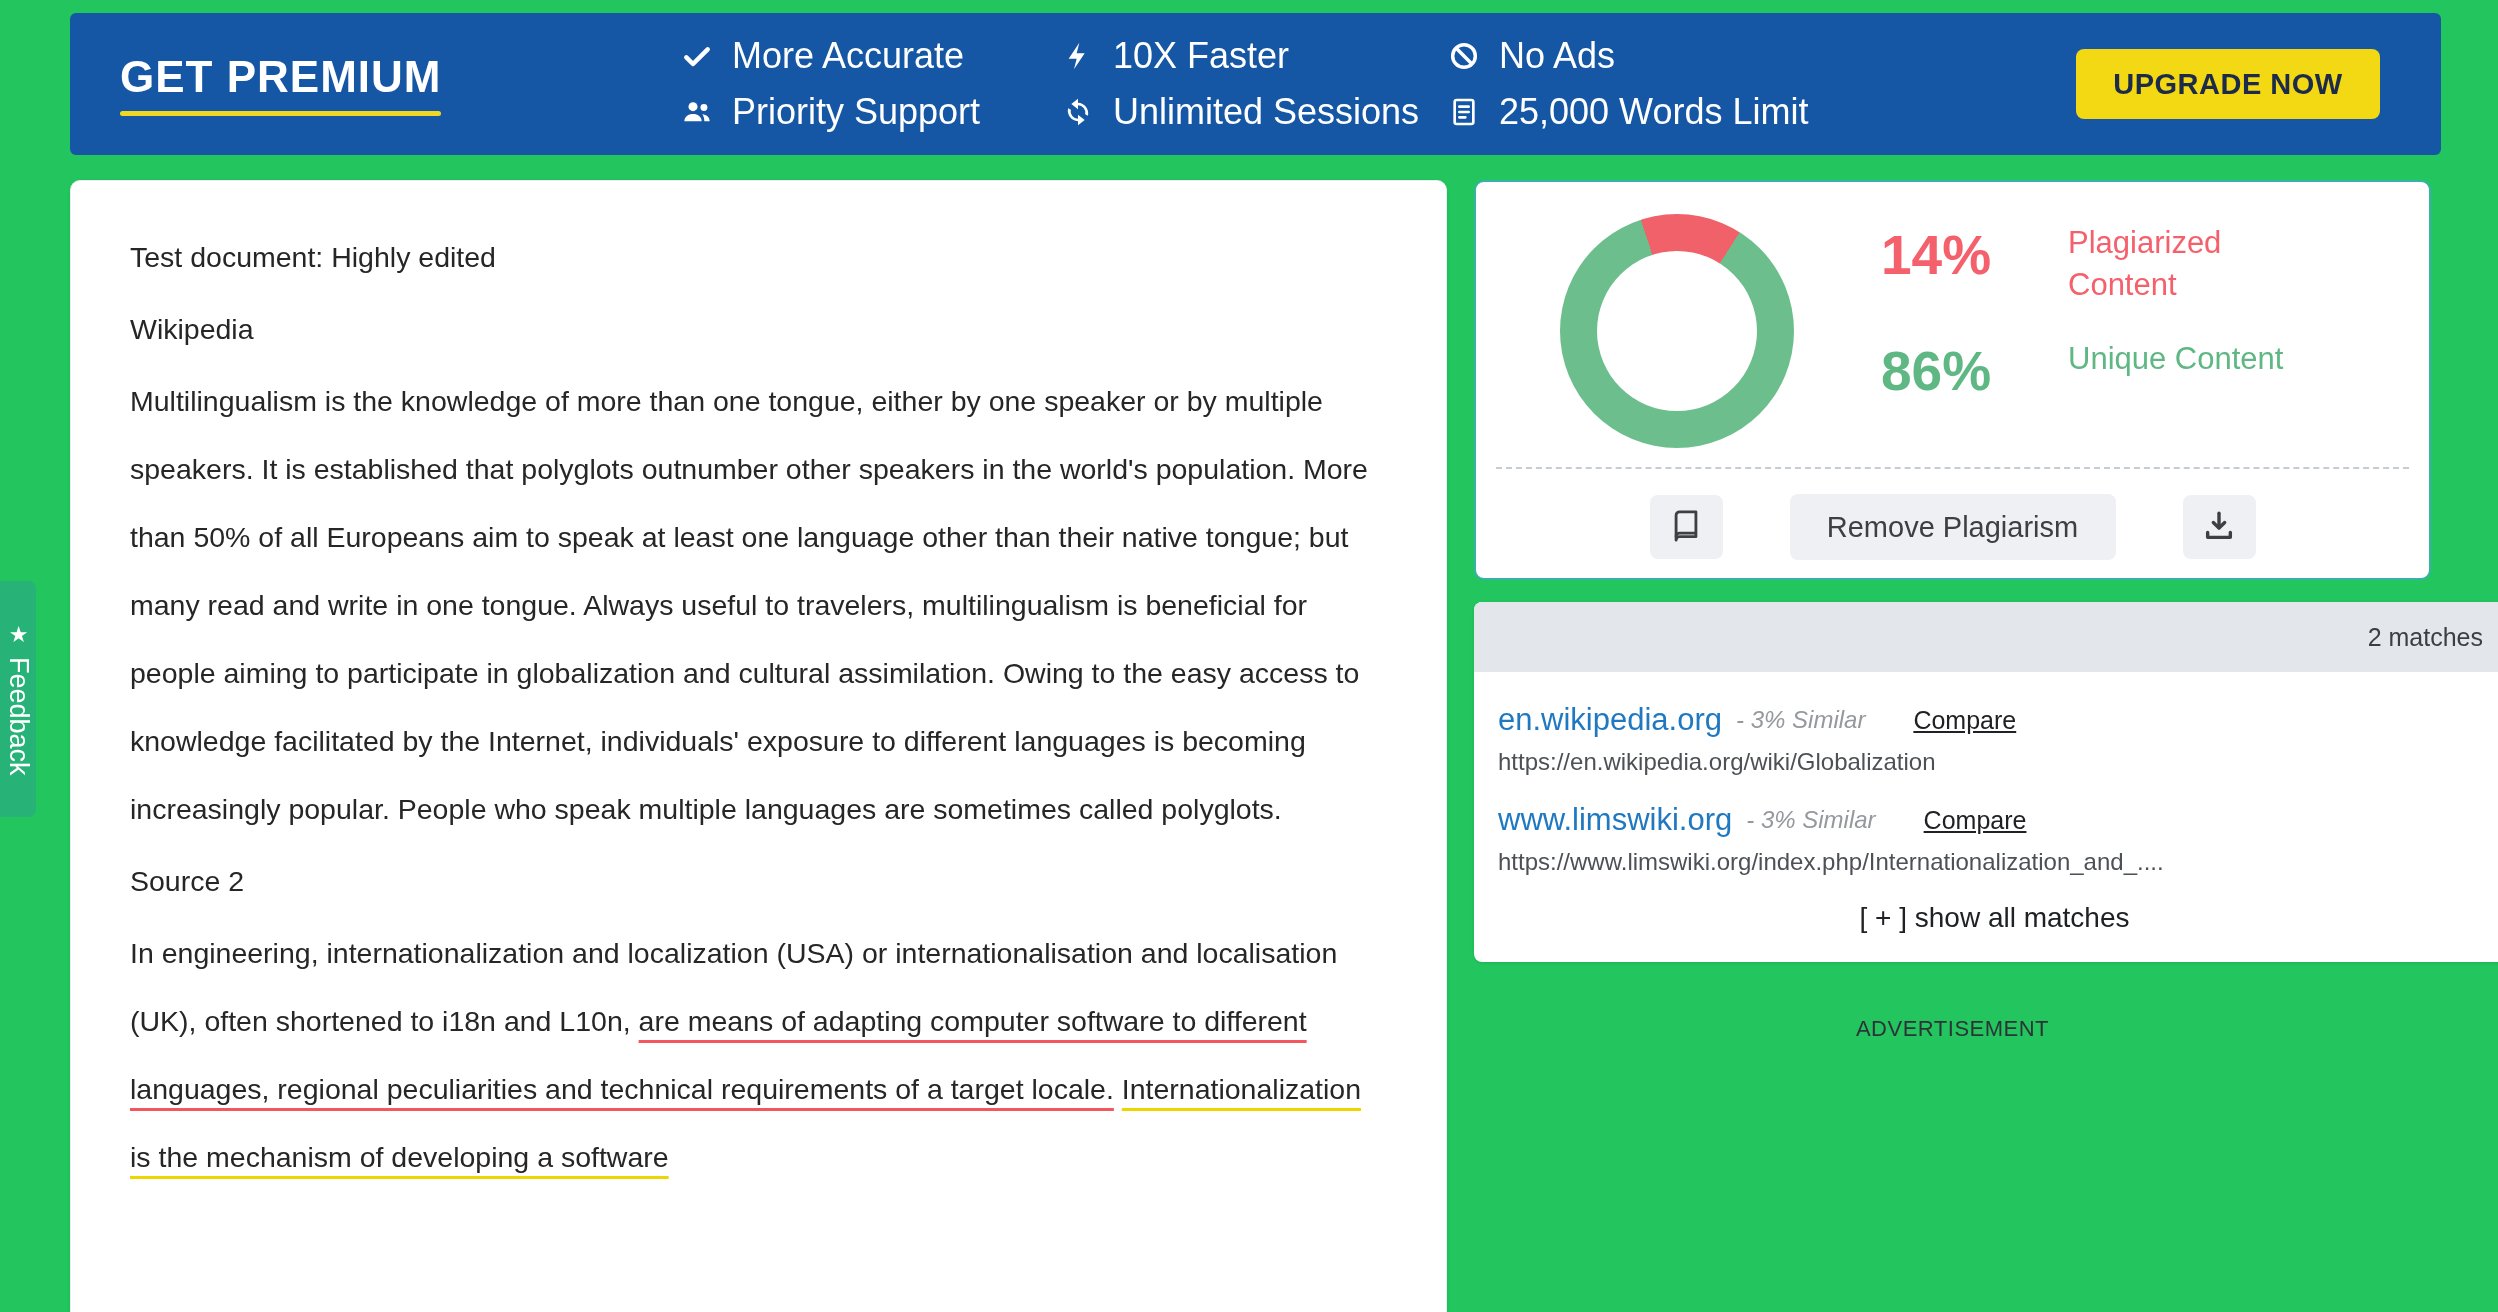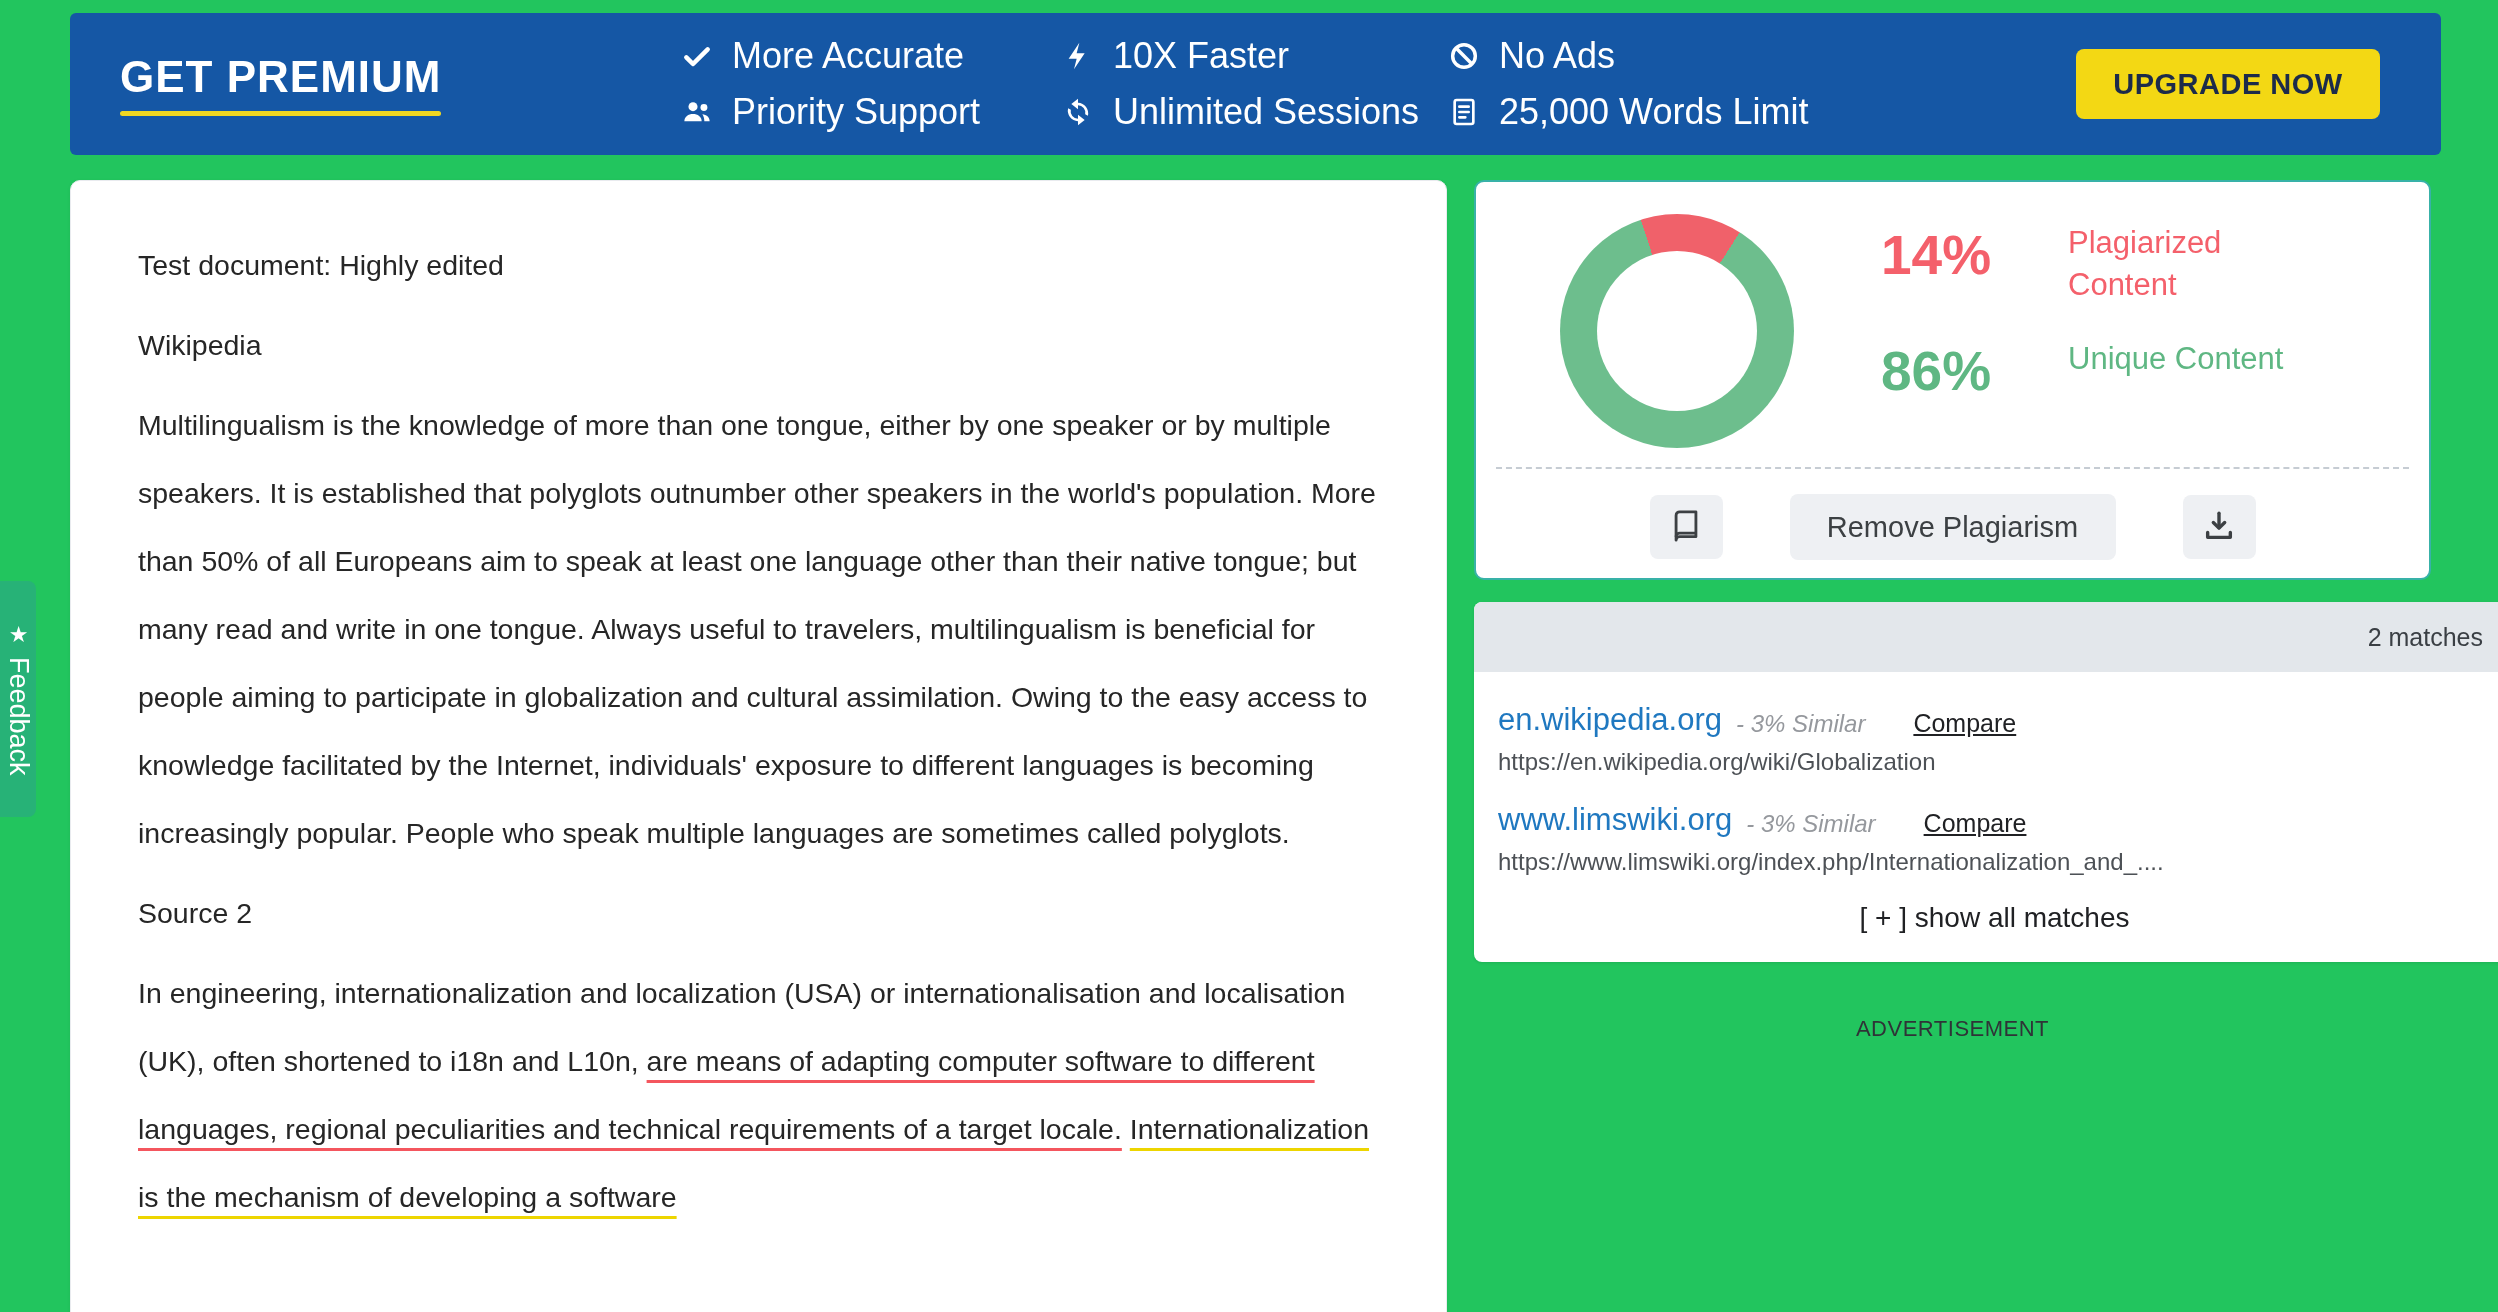--- a/index.html
+++ b/index.html
@@ -41,21 +41,21 @@
   }
 
   
   .doc-panel {
     position: absolute; left: 70px; top: 180px; width: 1377px; height: 1180px;
     background: #ffffff; border: 1px solid #e9ebef; border-radius: 10px;
     box-shadow: 0 1px 4px rgba(0,0,0,0.06);
     overflow: hidden;
   }
   .doc-text { padding: 38px 55px; font-size: 28.5px; line-height: 68px; color: #262626; }
-  .doc-text p { margin: 12px; }
+  .doc-text p { margin: 4px; }
   .u-red    { text-decoration: underline; text-decoration-color: #f4565e; text-decoration-thickness: 3px; text-underline-offset: 9px; }
   .u-yellow { text-decoration: underline; text-decoration-color: #edd500; text-decoration-thickness: 3px; text-underline-offset: 9px; }
 
   
   .results-card {
     position: absolute; left: 1474px; top: 180px; width: 957px; height: 400px;
     background: #ffffff; border: 2px solid #38b2a8; border-radius: 10px;
   }
   .donut {
     position: absolute; left: 84px; top: 32px; width: 234px; height: 234px; border-radius: 50%;
@@ -93,21 +93,21 @@
     position: absolute; left: 1474px; top: 602px; width: 1041px;
     background: #ffffff; border-radius: 8px; box-shadow: 0 1px 3px rgba(0,0,0,0.10);
     overflow: hidden; padding-bottom: 28px;
   }
   .matches-header {
     height: 70px; background: #e3e7eb; display: flex; align-items: center; justify-content: flex-end;
     padding-right: 32px; font-size: 25px; color: #3a3f44;
   }
   .match-list { padding: 30px 24px 0 24px; }
   .match { margin-bottom: 26px; }
-  .match-top { display: flex; align-items: flex-end; }
+  .match-top { display: flex; align-items: center; }
   .site { font-size: 31px; color: #1f78c0; text-decoration: none; cursor: pointer; }
   .sim  { margin-left: 14px; font-size: 24px; font-style: italic; color: #95989d; }
   .cmp  { margin-left: 48px; font-size: 25px; color: #202124; text-decoration: underline; cursor: pointer; }
   .url  { margin-top: 10px; font-size: 24px; color: #4d5156; white-space: nowrap; overflow: hidden; }
   .show-all { text-align: center; font-size: 28px; color: #202124; margin-top: 8px; cursor: pointer; }
 
   .ad-label {
     position: absolute; left: 1474px; top: 1016px; width: 957px;
     text-align: center; font-size: 22px; color: #2f3337; letter-spacing: 0.5px;
   }

